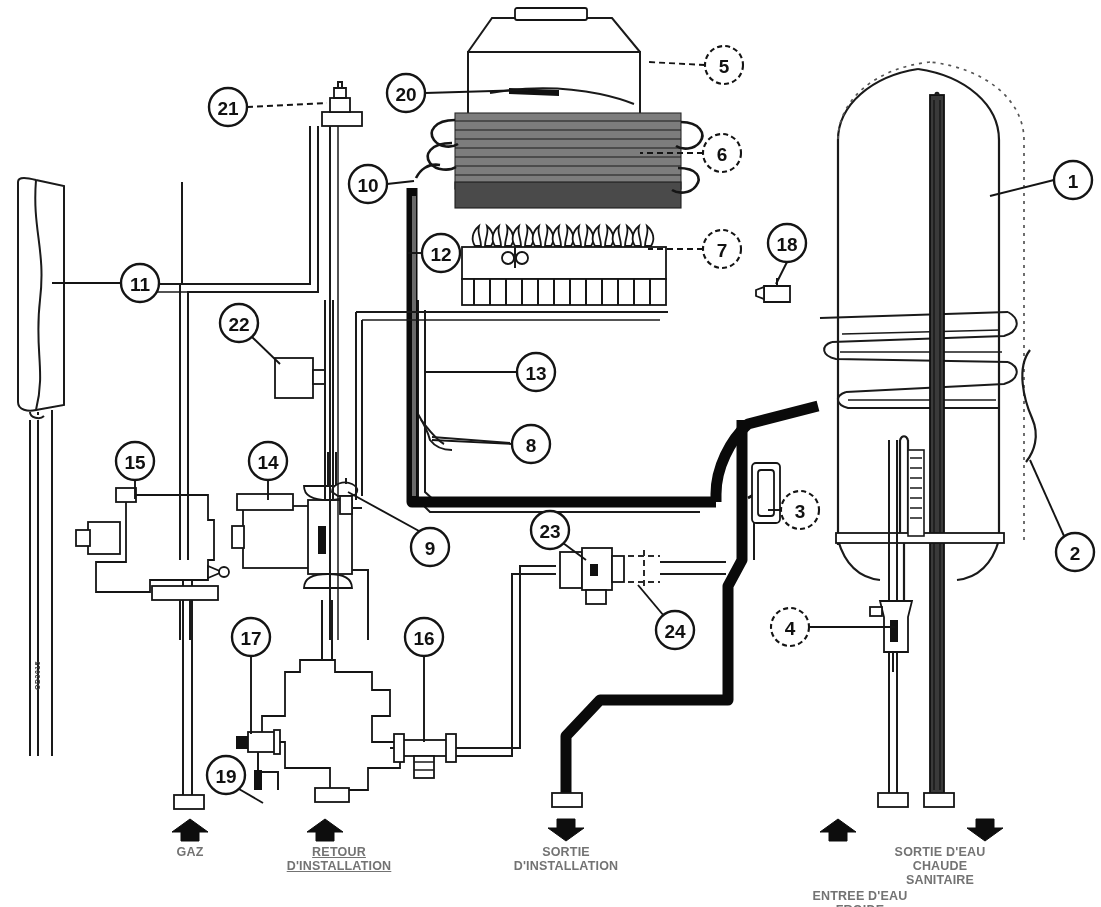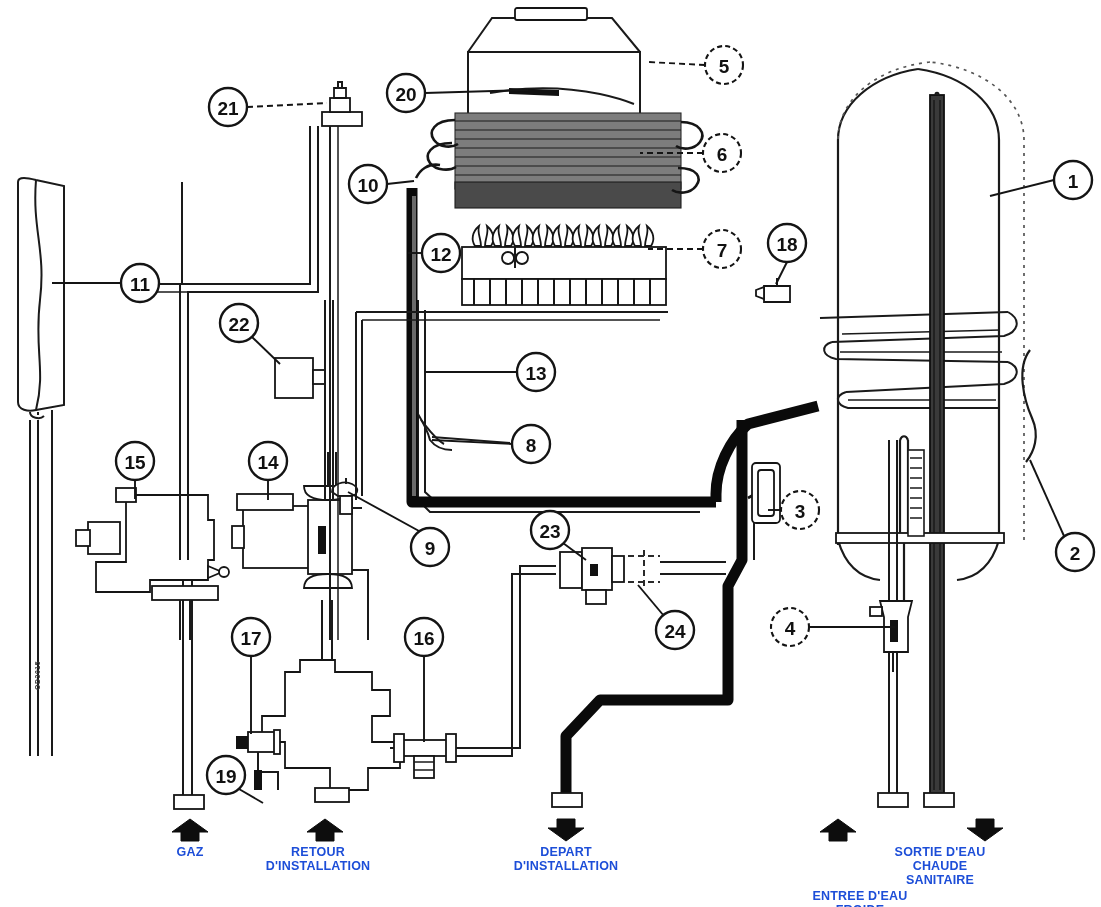--- a/index.html
+++ b/index.html
@@ -8,21 +8,21 @@
   #stage{position:relative;width:1101px;height:907px;background:#fff;overflow:hidden;}
   #stage svg{position:absolute;left:0;top:0;}
   .bottom-label{
     position:absolute;
     text-align:center;
     font-family:"Liberation Sans",sans-serif;
     font-weight:bold;
     font-size:12.5px;
     letter-spacing:.2px;
     line-height:14px;
-    color:#1d4ed8;
+    color:#737373;
     white-space:pre-line;
     transform:translateX(-50%);
   }
   .callout-num{
     font-family:"Liberation Sans",sans-serif;
     font-weight:bold;
     font-size:19px;
     fill:#111;
     text-anchor:middle;
     dominant-baseline:central;
@@ -499,23 +499,23 @@
       <g>
         <path d="M838,819 L856,832 L847,832 L847,841 L829,841 L829,832 L820,832 Z" fill="#0d0d0d" stroke="#0d0d0d" stroke-width="1"></path>
       </g>
       <g>
         <path d="M985,841 L967,828 L976,828 L976,819 L994,819 L994,828 L1003,828 Z" fill="#0d0d0d" stroke="#0d0d0d" stroke-width="1"></path>
       </g>
     </svg>
 
   <div id="labels-layer">
       <div class="bottom-label" style="left: 190px; top: 845px;">GAZ</div>
-      <div class="bottom-label" style="left: 318px; top: 845px;">RETOUR
+      <div class="bottom-label" style="left: 339px; top: 845px; text-decoration: underline;">RETOUR
 D'INSTALLATION</div>
-      <div class="bottom-label" style="left: 566px; top: 845px;">DEPART
+      <div class="bottom-label" style="left: 566px; top: 845px;">SORTIE
 D'INSTALLATION</div>
       <div class="bottom-label" style="left: 860px; top: 845px; margin-top: 44px;">ENTREE D'EAU
 FROIDE
 SANITAIRE</div>
       <div class="bottom-label" style="left: 940px; top: 845px;">SORTIE D'EAU
 CHAUDE
 SANITAIRE</div>
     </div>
 
   <div class="vert-code" style="left:34px; top:690px;">OD3015</div>

